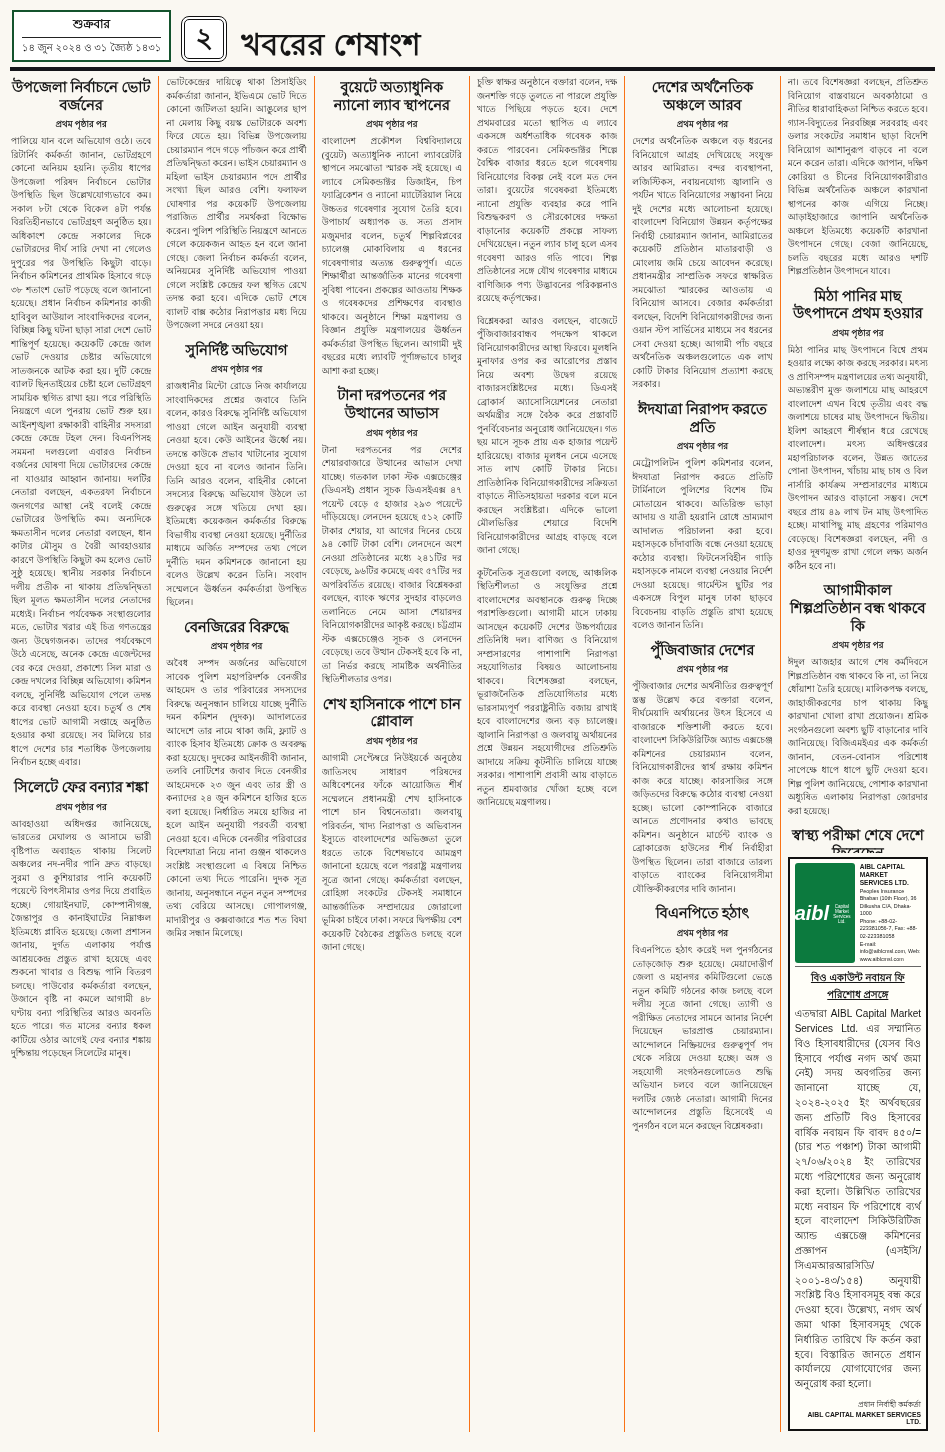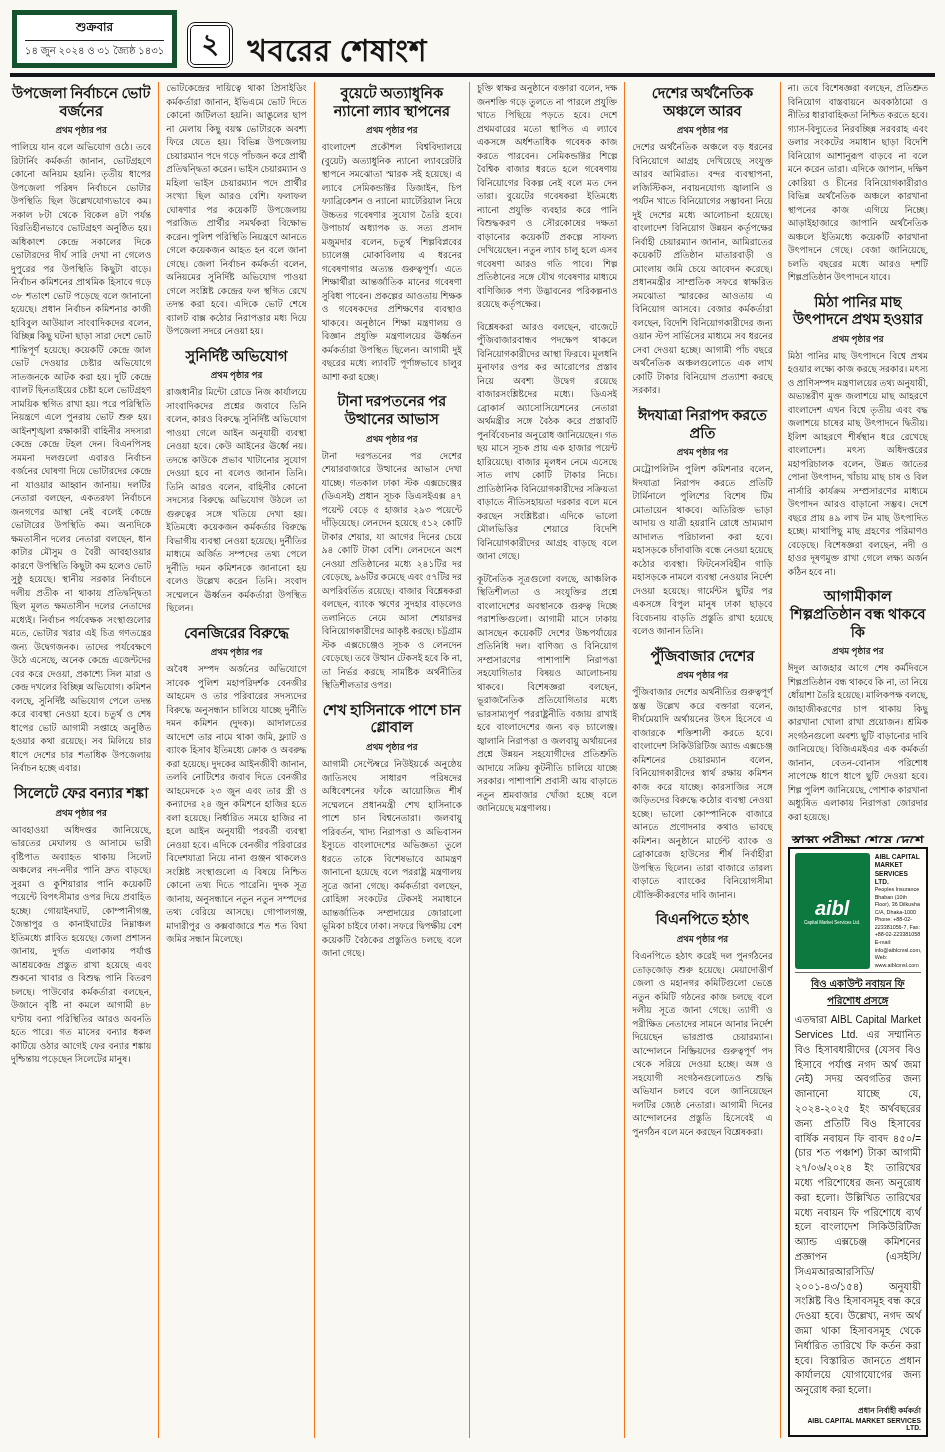--- a/index.html
+++ b/index.html
@@ -2,21 +2,21 @@
 <html lang="bn"><head>
 <meta charset="utf-8">
 <style>
   * { margin:0; padding:0; box-sizing:border-box; }
   html,body { background:#d9d6cc; }
   body { width:945px; margin:0 auto; font-family:"Liberation Sans","DejaVu Sans",sans-serif; color:#161616; }
   .page { width:945px; height:1452px; background:#faf8f2; padding:8px 10px 10px; overflow:hidden; }
 
   
   .masthead { display:flex; align-items:flex-end; gap:10px; padding:2px 2px 5px; }
-  .date-box { border:5px solid #14532d; text-align:center; padding:3px 8px; min-width:158px; background:#fff; }
+  .date-box { border:2px solid #14532d; text-align:center; padding:3px 8px; min-width:158px; background:#fff; }
   .weekday { font-size:12px; font-weight:700; border-bottom:1px solid #222; padding-bottom:2px; margin-bottom:2px; }
   .dateline { font-size:10px; white-space:nowrap; }
   .pagenum { width:46px; height:46px; border:4px double #111; border-radius:8px; display:flex; align-items:center; justify-content:center;
              font-size:27px; font-weight:700; background:#fff; font-family:"Liberation Serif","DejaVu Serif",serif; }
   .section-title { font-size:30px; font-weight:800; flex:1; margin-left:4px; letter-spacing:.5px; line-height:1; padding-bottom:2px; }
   .logo { text-align:right; padding-bottom:1px; }
   .tagline { font-size:8px; color:#8b0000; margin-bottom:1px; }
   .paper-name { font-size:33px; font-weight:800; line-height:1; letter-spacing:1px;
                 font-family:"Liberation Serif","DejaVu Serif",serif; color:#0d0d0d; text-shadow:.6px .6px 0 #444; }
   .rule { border-top:3px solid #15151a; border-bottom:1px solid #15151a; height:4px; }
@@ -29,31 +29,31 @@
   .col-flow { flex:1 1 auto; overflow:hidden;font-family:Liberation Serif, serif; }
 
   .art { margin-bottom:9px; }
   .hl { font-size:14.5px; font-weight:800; text-align:center; line-height:1.22; margin:3px 0 3px; }
   .kick { font-size:8.8px; font-weight:700; text-align:center; margin-bottom:3px; color:#222; }
   .bd { font-size:9px; line-height:1.5; text-align:justify; color:#1c1c1c; }
 
   
   .ad { flex:0 0 auto; border:2px solid #111; padding:4px 5px; margin:4px 0 1px; background:#fffef8; }
   .ad-top { display:flex; gap:5px; border-bottom:1px solid #666; padding-bottom:3px; margin-bottom:3px; align-items:stretch; }
-  .ad-logo { background:#0c7a3e; color:#fff; width:75px; min-height:46px; display:flex; flex-direction:column;
+  .ad-logo { background:#0c7a3e; color:#fff; width:60px; min-height:46px; display:flex; flex-direction:row;
              align-items:center; justify-content:center; border-radius:3px; flex:0 0 auto; }
   .ad-logo-text { font-size:20px; font-weight:800; font-style:italic; line-height:1; }
   .ad-logo-sub { font-size:4.5px; margin-top:2px; text-align:center; padding:0 2px; }
   .ad-addr { flex:1 1 auto; min-width:0; }
   .ad-company { font-size:6.6px; font-weight:700; line-height:1.25; }
   .ad-line { font-size:5.4px; line-height:1.4; color:#222; }
   .ad-heading { font-size:10px; font-weight:800; text-align:center; margin:3px 0 3px; text-decoration:underline; }
   .ad-body { font-size:10px; line-height:1.48; text-align:justify; }
   .ad-sign { margin-top:6px; text-align:right; }
-  .ad-sign-title { font-size:7.6px; font-weight:700; }
+  .ad-sign-title { font-size:7.6px; font-weight:400; }
   .ad-sign-company { font-size:6.8px; font-weight:700; }
 </style>
 </head>
 <body>
 
 <div class="page">
 
   <header class="masthead">
     <div class="date-box">
       <div class="weekday">শুক্রবার</div>

